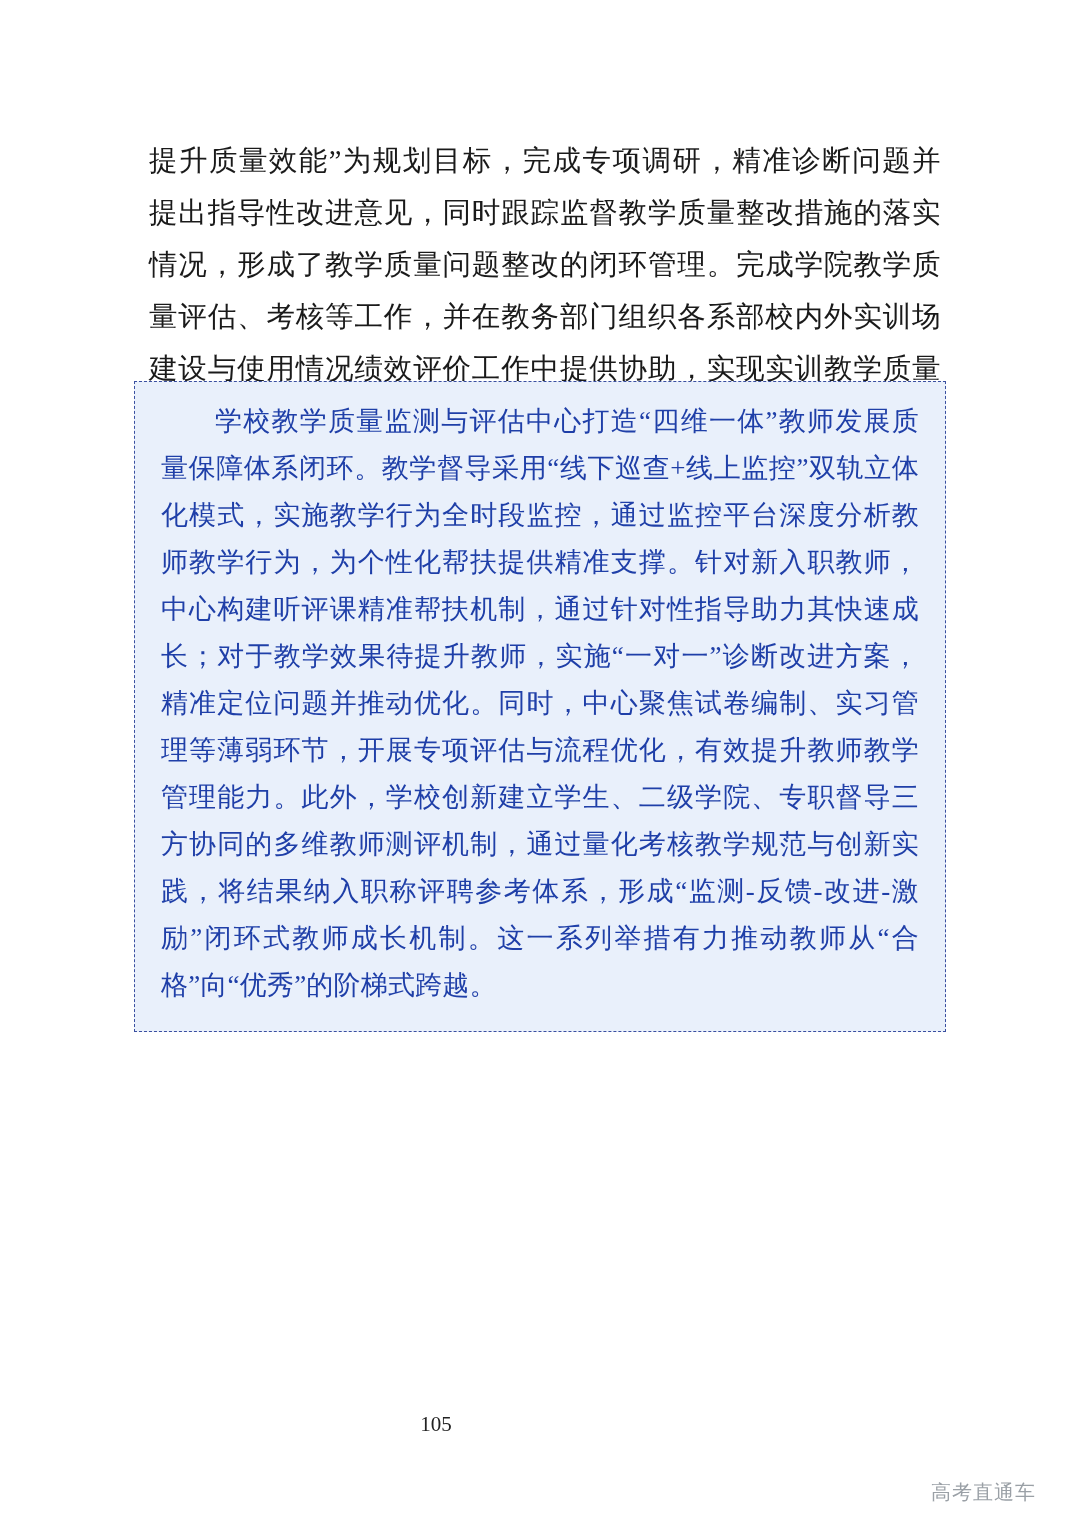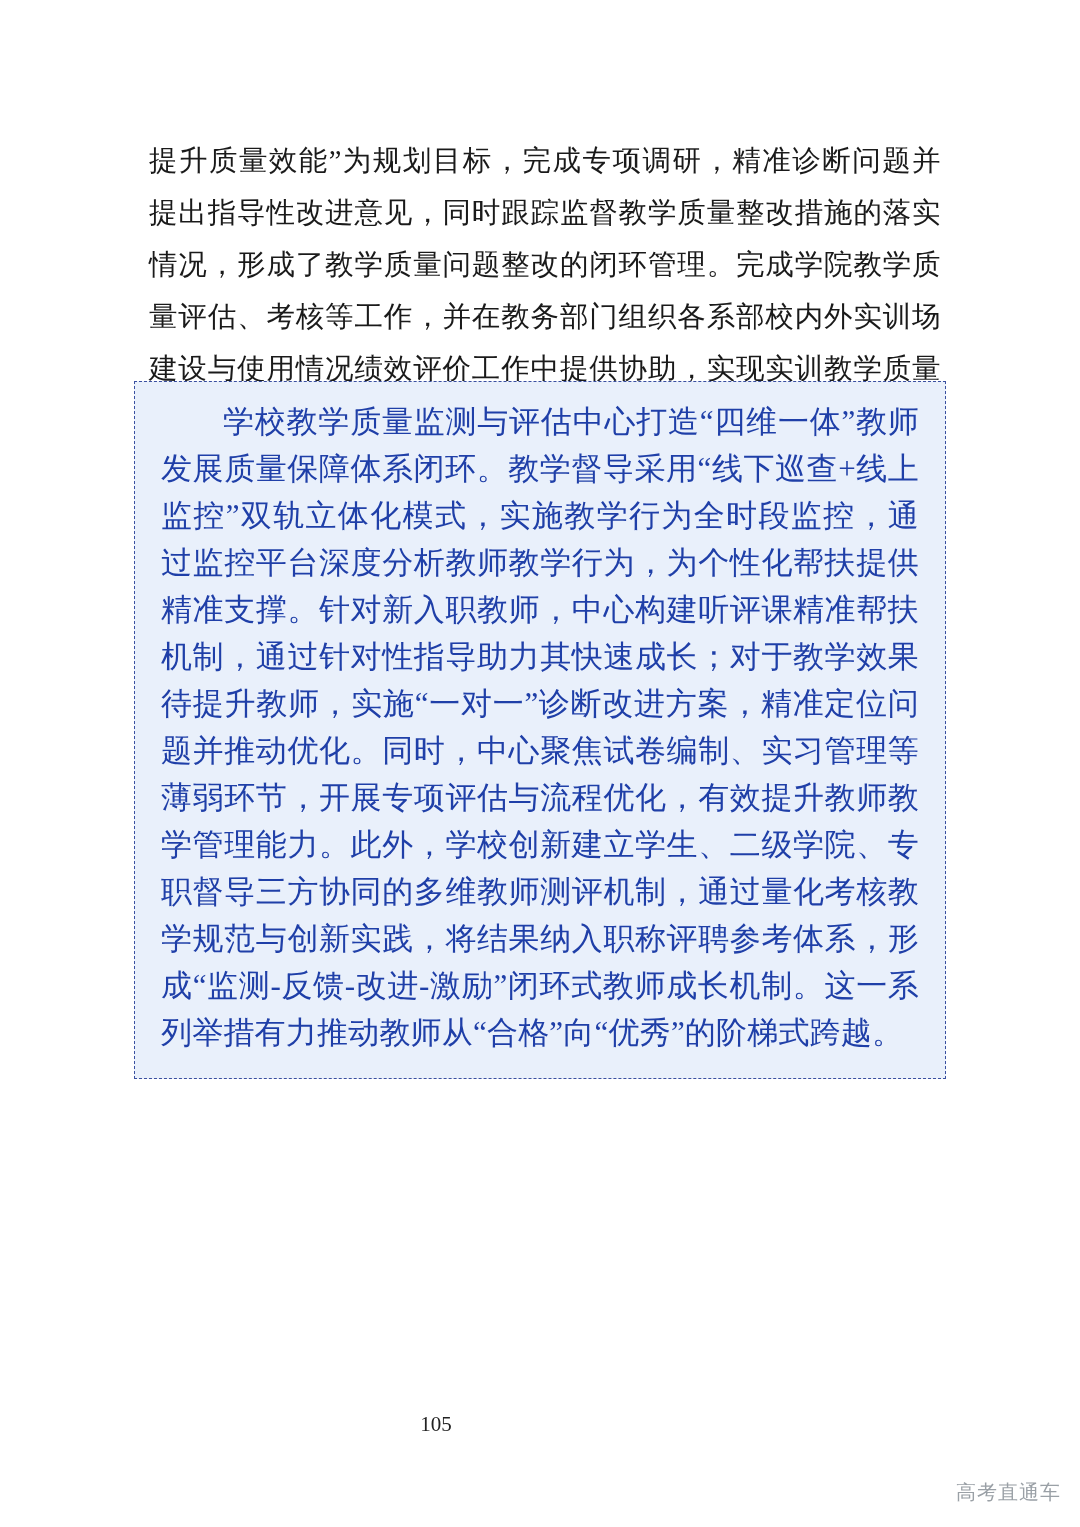--- a/index.html
+++ b/index.html
@@ -51,21 +51,21 @@
     text-align: center;
     font-size: 26px;
     font-weight: bold;
     color: #c00000;
     line-height: 44px;
     letter-spacing: 0.5px;
     margin-bottom: 2px;
     white-space: nowrap;
   }
   .case-body {
-    font-size: 31px;
+    font-size: 27px;
     line-height: 47px;
     color: #1f3fa8;
     text-align: justify;
     text-justify: inter-ideograph;
     letter-spacing: 0.2px;
   }
   .case-body p {
     margin: 0;
     text-indent: 2em;
   }
@@ -74,21 +74,21 @@
     left: 0;
     top: 1412px;
     width: 872px;
     text-align: center;
     font-size: 21px;
     color: #222222;
     font-family: "Liberation Serif", serif;
   }
   .watermark {
     position: absolute;
-    right: 19px;
+    right: 44px;
     top: 1479px;
     font-size: 20px;
     color: #9aa0a6;
     font-family: Liberation Sans, sans-serif;
     letter-spacing: 1px;
   }
 </style>
 </head>
 <body>
 

